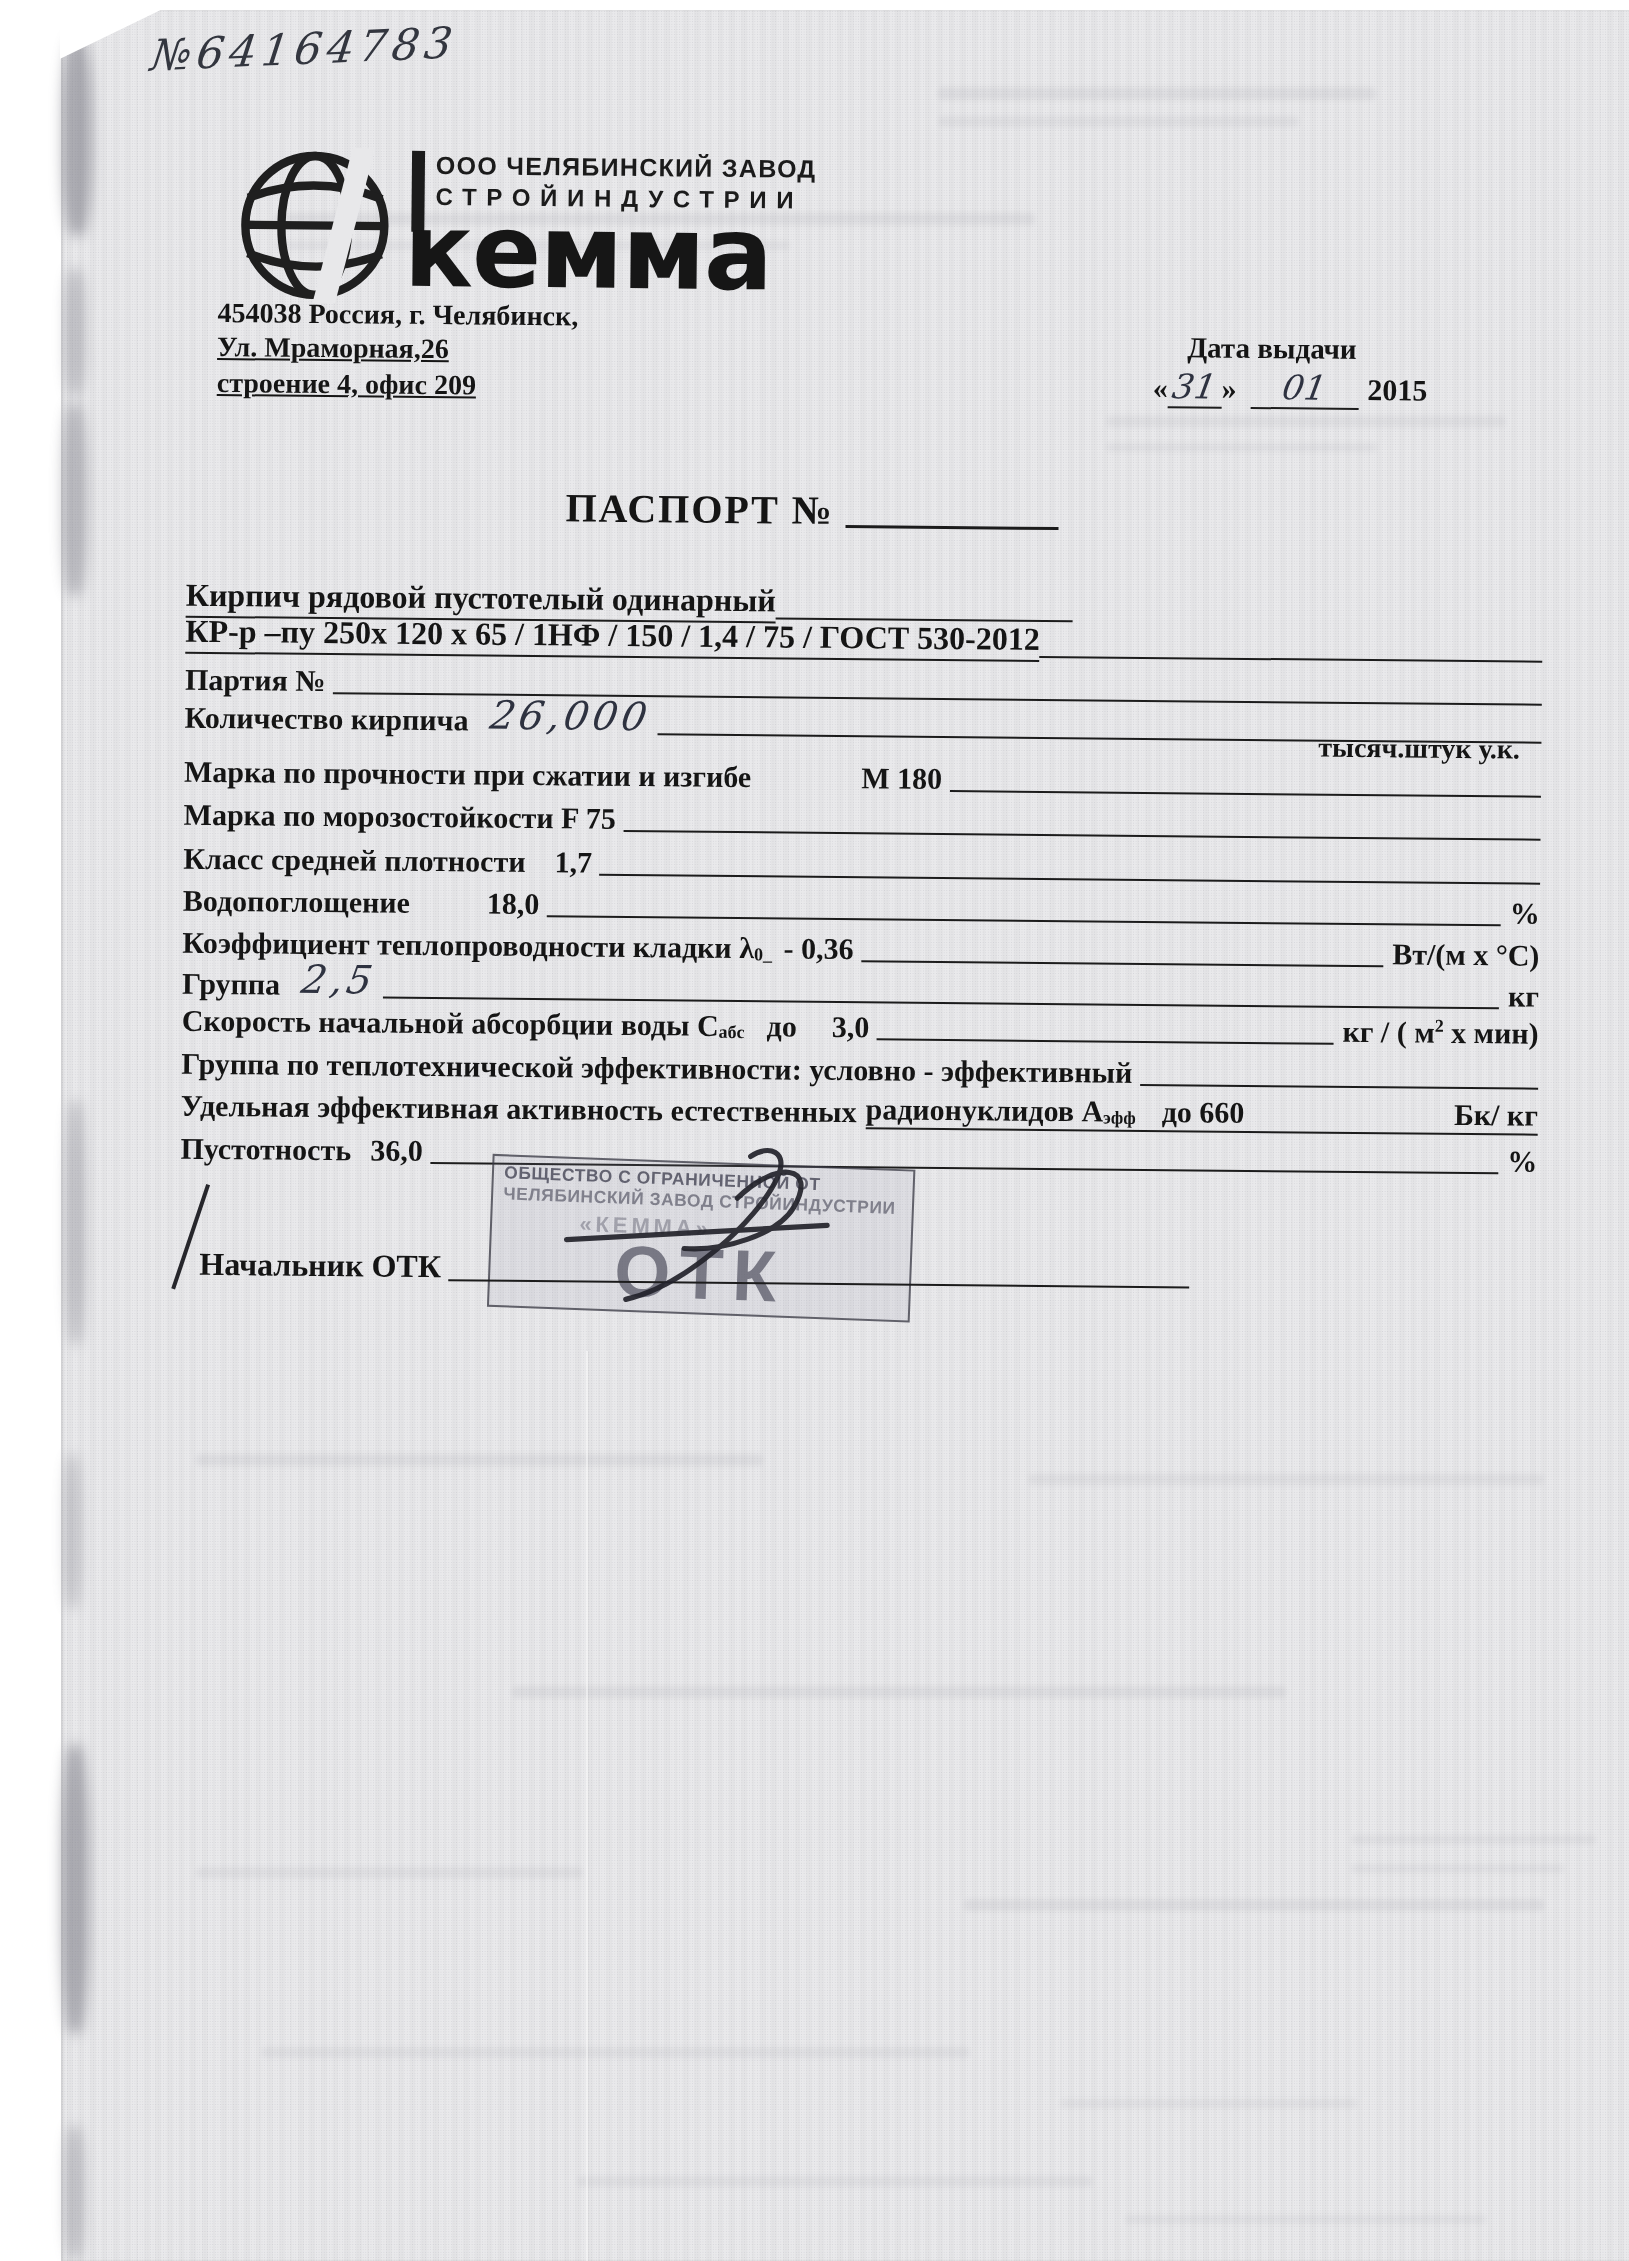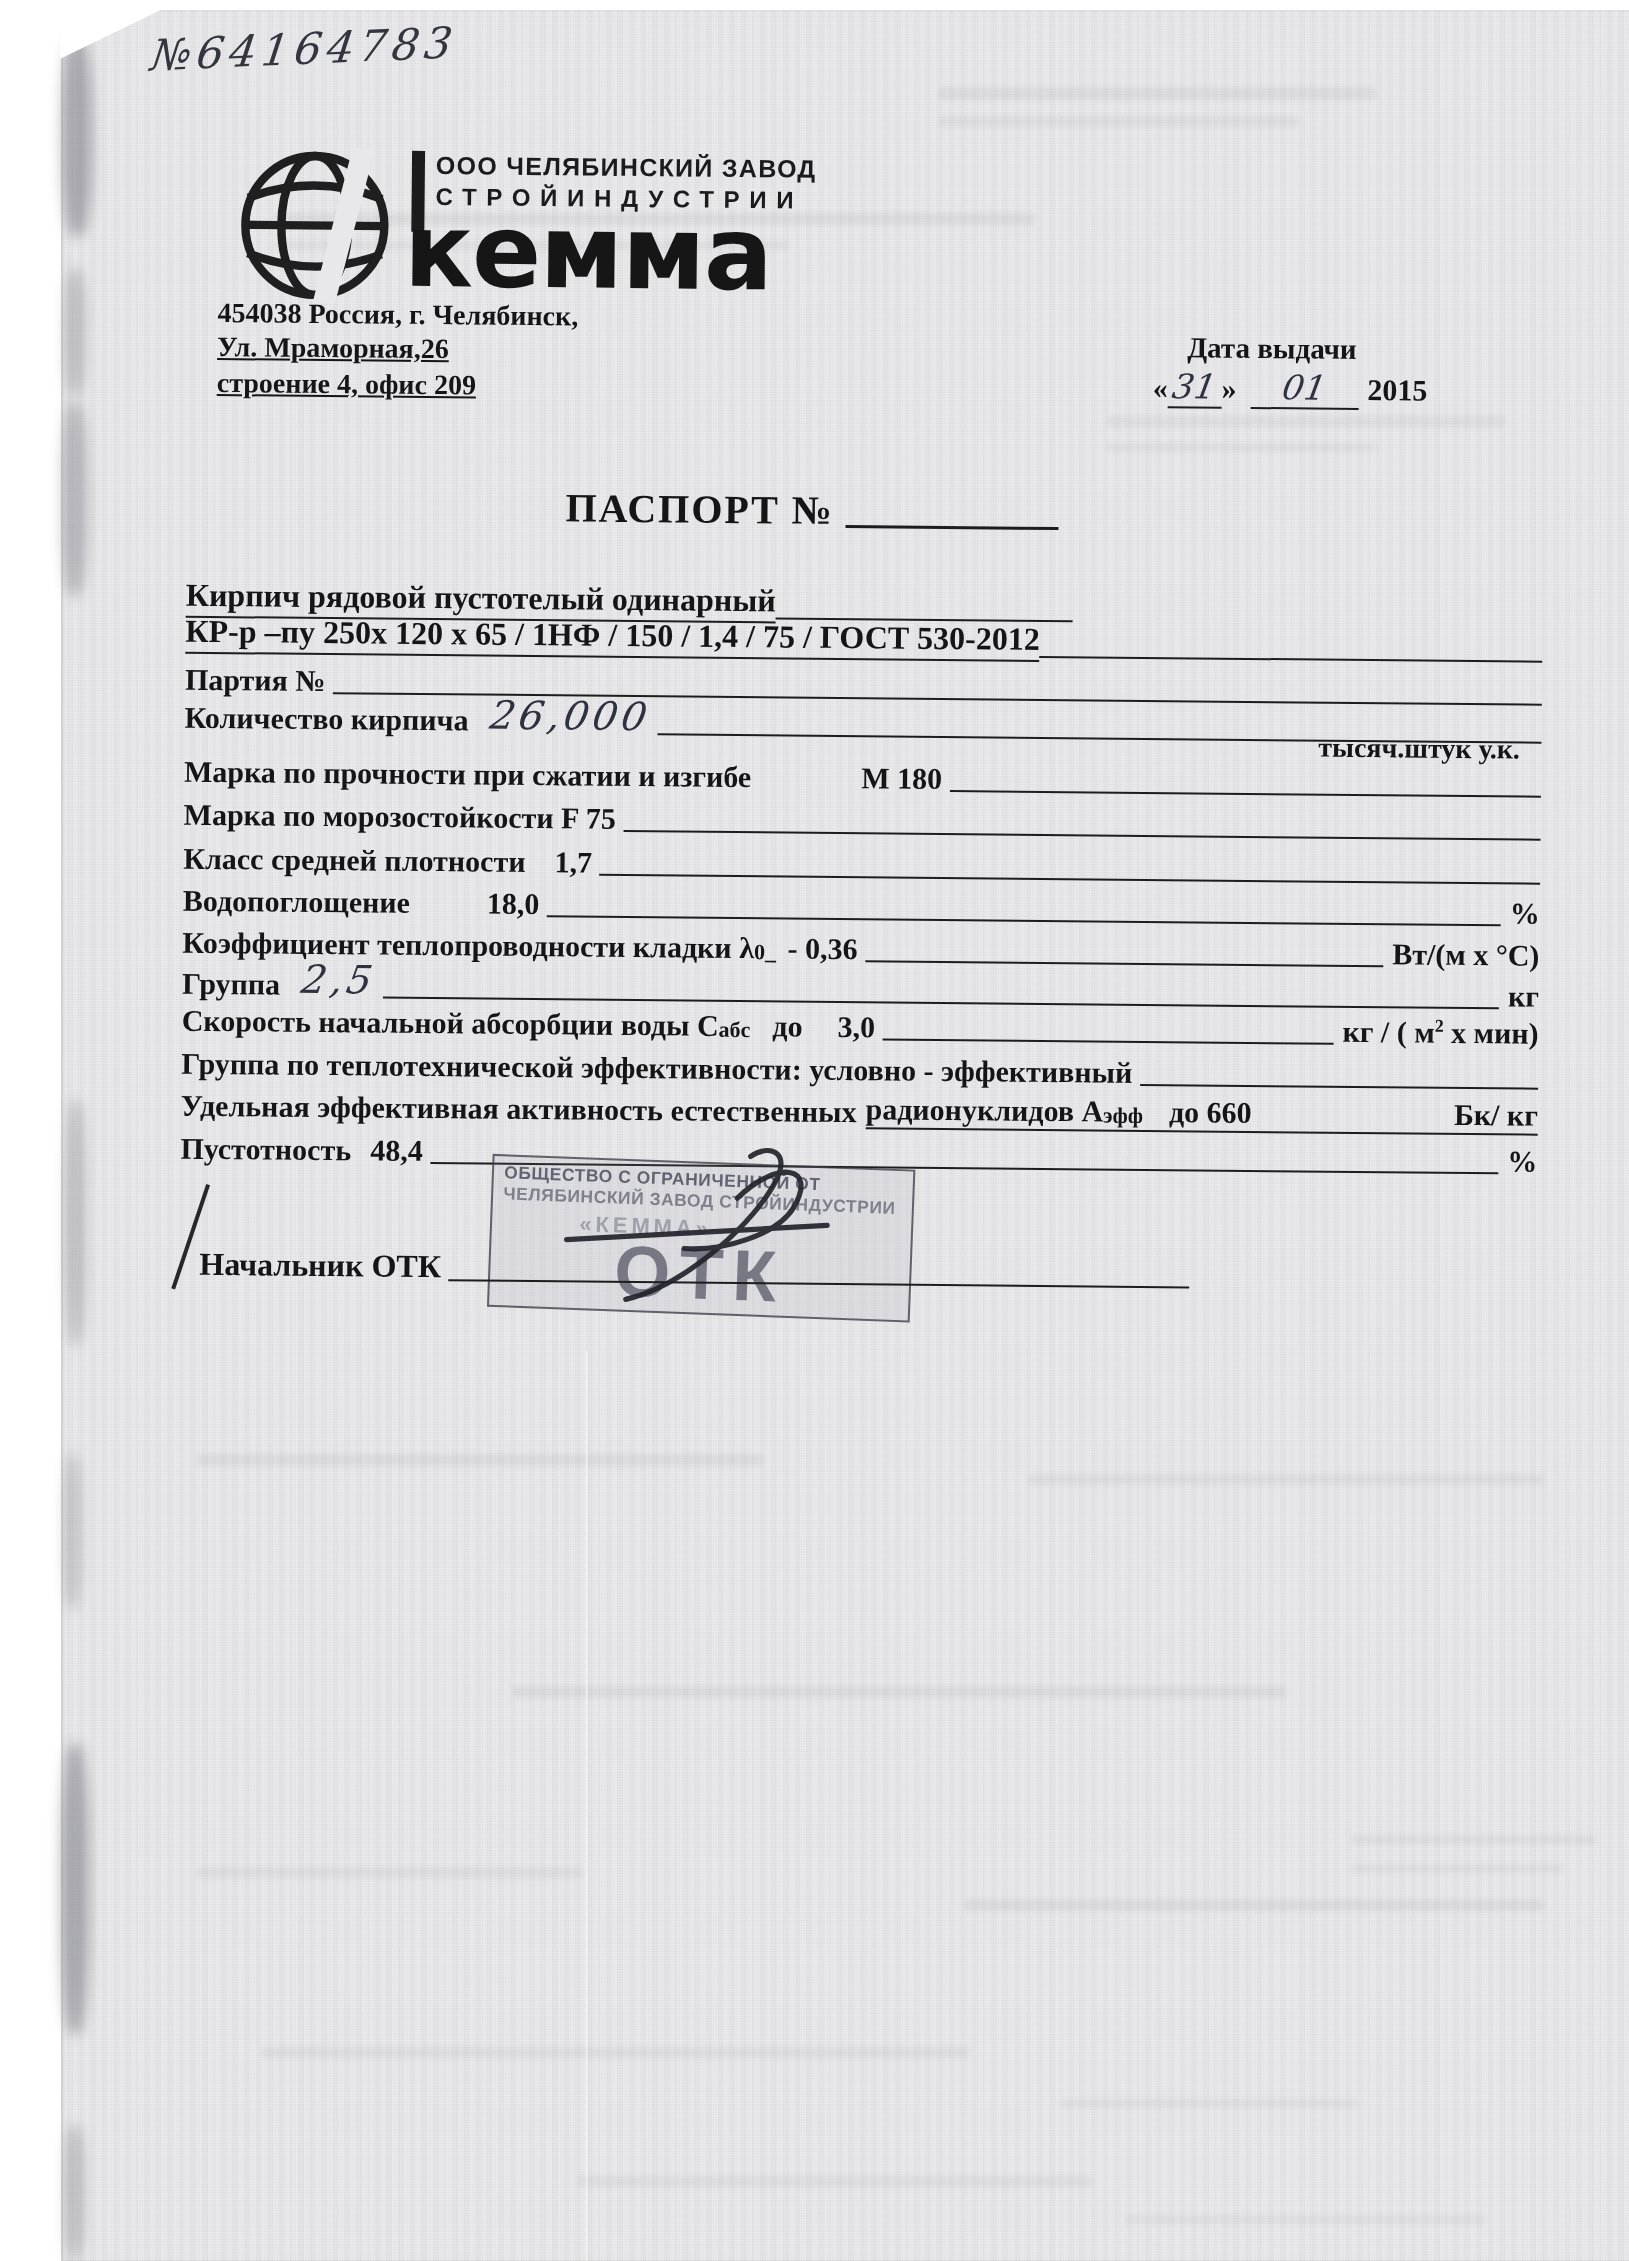--- a/index.html
+++ b/index.html
@@ -64,21 +64,21 @@
   .title-fill{width:213px;border-bottom:3.2px solid #1c1c1c;margin:0 0 6.4px 11.6px;}
 
   
   .row{position:absolute;display:flex;align-items:flex-end;font-size:30px;font-weight:bold;height:39px;white-space:nowrap;}
   .lbl{white-space:nowrap;}
   .val{white-space:nowrap;}
   .fill{flex:1 1 auto;border-bottom:2.6px solid #1c1c1c;margin:0 0 4.5px 7.7px;min-width:13px;}
   .unit{margin-left:9px;white-space:nowrap;}
   .u-self{border-bottom:2.6px solid #1c1c1c;padding-bottom:1.9px;}
   .hw-val{font-size:39px;margin:0 0 0 22px;letter-spacing:3.9px;}
-  sub{font-size:22px;margin-top:37px;}
+  sub{font-size:18px;margin-top:37px;}
   sup{font-size:18px;}
   .ur{flex:1 1 auto;display:flex;align-items:flex-end;border-bottom:2.6px solid #1c1c1c;margin-left:9px;padding-bottom:1.3px;}
   .ur .spacer{flex:1 1 auto;}
   .thousand{position:absolute;left:1257px;top:712px;font-size:28px;font-weight:bold;white-space:nowrap;}
 
   
   .chief-row{position:absolute;left:143px;top:1207px;width:990px;display:flex;align-items:flex-end;font-size:32px;font-weight:bold;height:67px;z-index:5;}
   .chief-slash{position:absolute;left:132px;top:1173px;width:3.9px;height:110px;background:#26262b;transform:rotate(18deg);z-index:6;}
   .stamp{
     position:absolute;left:433px;top:1148px;width:423px;height:153px;z-index:4;
@@ -245,21 +245,21 @@
         <span>радионуклидов А</span>
         <sub>эфф</sub>
         <span class="val" style="margin-left:26px;">до 660</span>
         <span class="spacer"></span>
         <span>Бк/ кг</span>
       </span>
     </div>
 
     <div class="row" style="left:123px;top:1118px;width:1357px;">
       <span class="lbl">Пустотность</span>
-      <span class="val" style="margin-left:19.3px;">48,4</span>
+      <span class="val" style="margin-left:19.3px;">36,0</span>
       <span class="fill"></span>
       <span class="unit">%</span>
     </div>
 
     <div class="chief-slash"></div>
     <div class="chief-row">
       <span class="lbl">Начальник  ОТК</span>
       <span class="fill"></span>
     </div>
 

